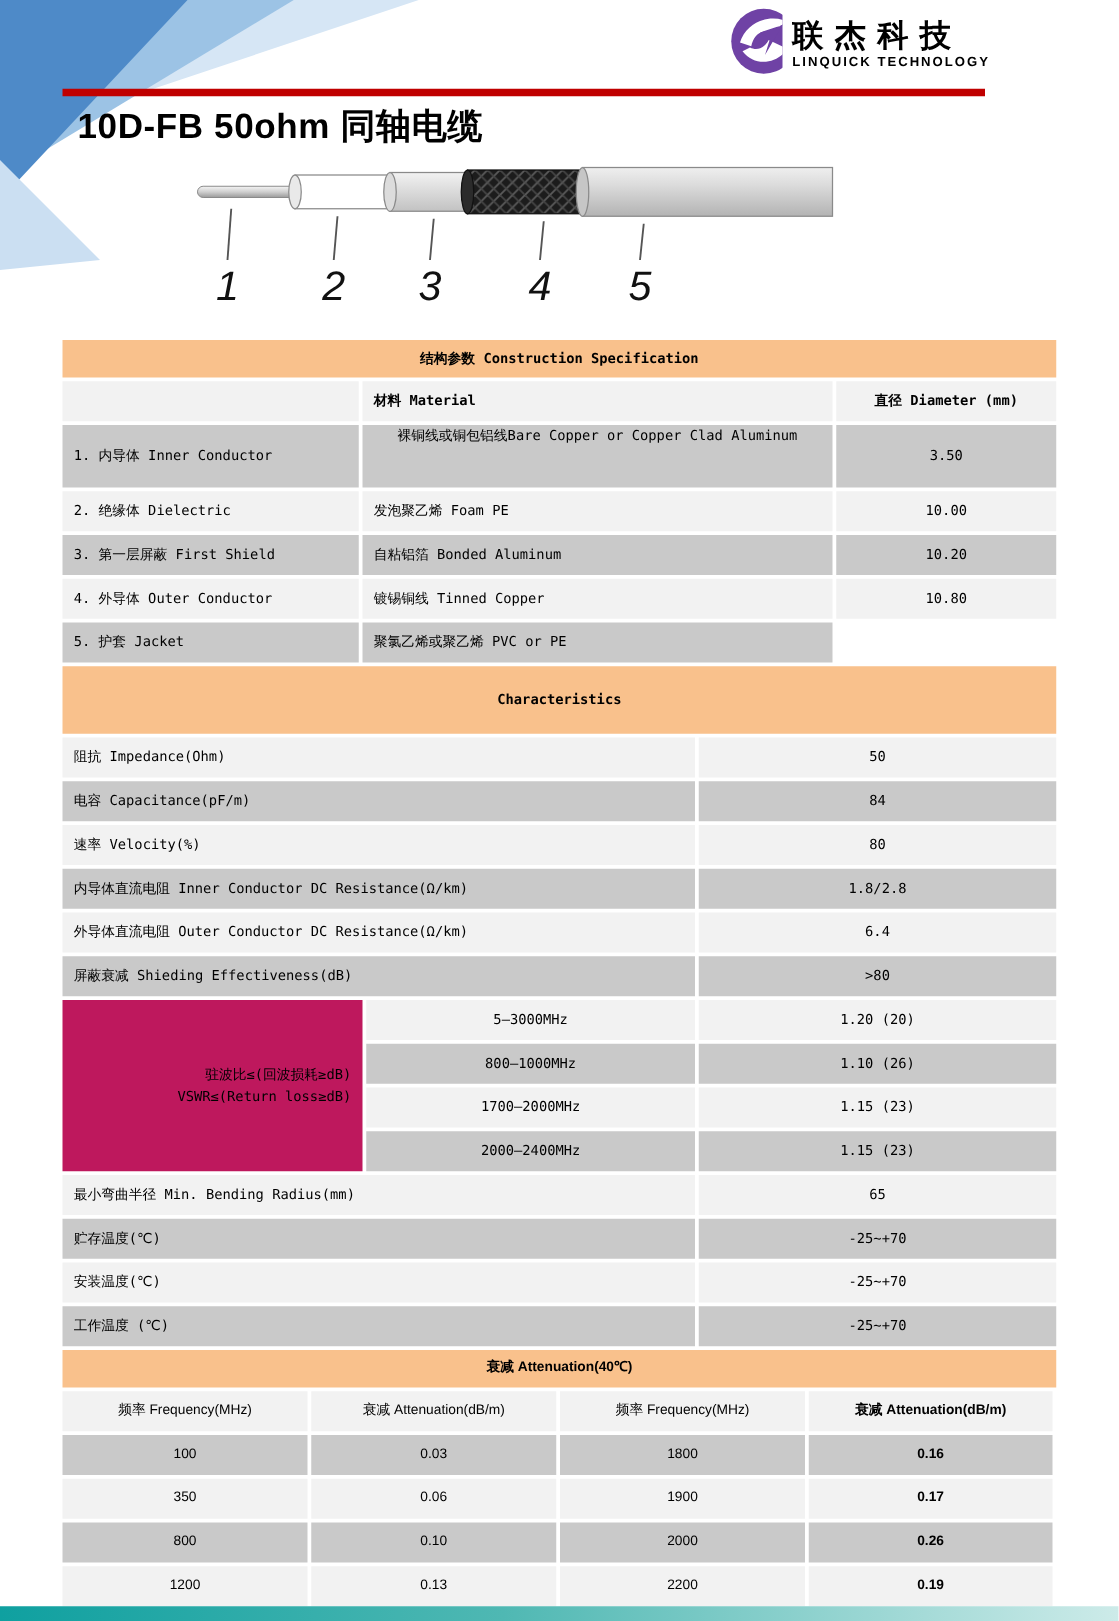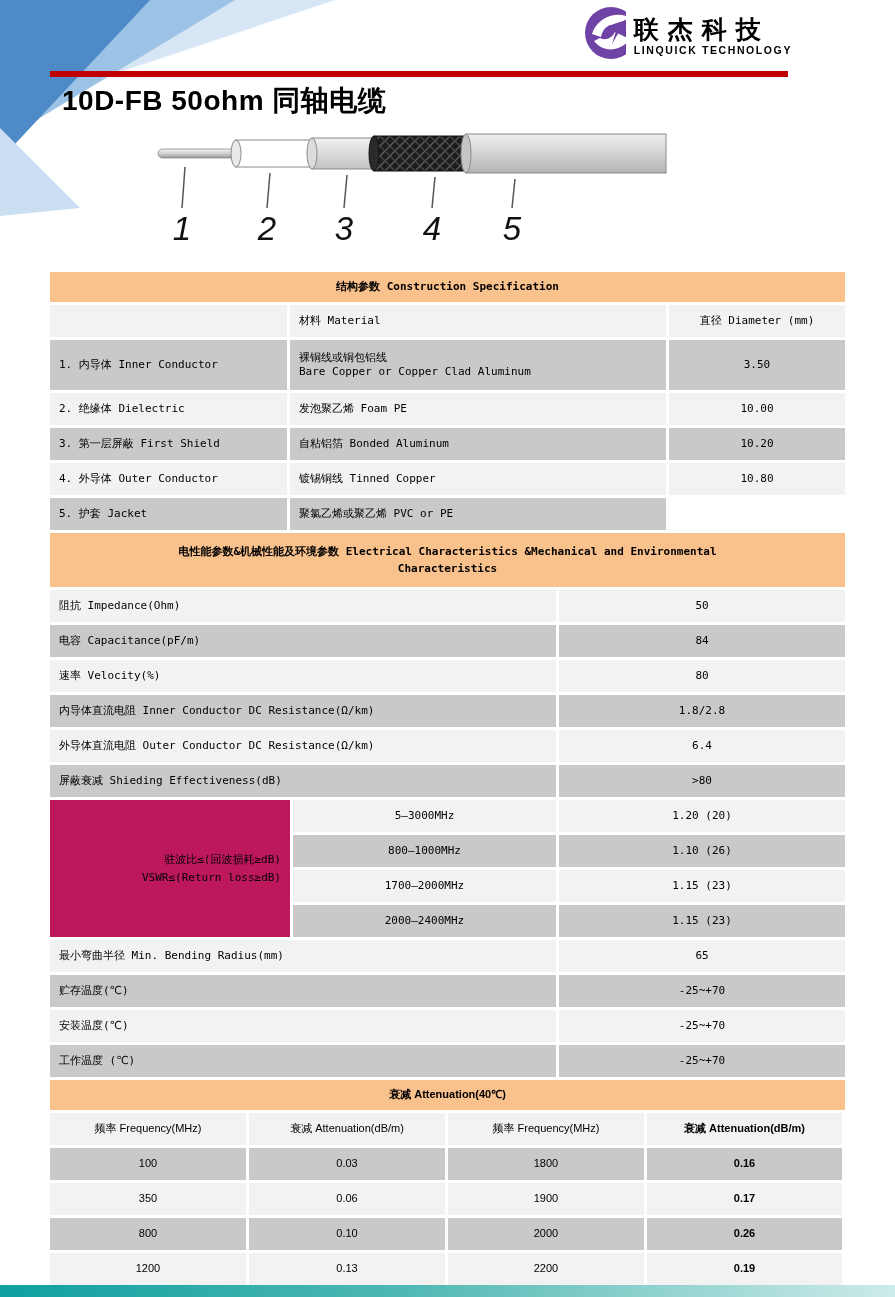--- a/index.html
+++ b/index.html
@@ -18,22 +18,22 @@
             align-items:center;text-align:center;min-height:30px;line-height:1.55;}
   .grid{display:grid;gap:3px;}
   .g-con{grid-template-columns:237px 376px 176px;}
   .g-el{grid-template-columns:506px 286px;}
   .g-vswr{grid-template-columns:240px 263px 286px;}
   .g-att{grid-template-columns:196px 196px 196px 195px;}
   .cell{display:flex;align-items:center;padding:2px 9px;min-height:28px;line-height:1.25;}
   .center{justify-content:center;text-align:center;padding:2px 4px;}
   .g1{background:#C9C9C9;}
   .g2{background:#F2F2F2;}
-  .hd{font-weight:normal;text-align:right;}
-  .two-line{flex-direction:column;align-items:flex-start;justify-content:center;}
+  .hd{font-weight:bold;text-align:right;}
+  .two-line{flex-direction:row;align-items:flex-start;justify-content:center;}
   .vswr-label{background:#be185d;flex-direction:column;align-items:flex-end;justify-content:center;line-height:1.6;}
   .att{font-family:"Liberation Sans",sans-serif;}
   .bold{font-weight:bold;}
   .footerbar{position:absolute;left:0;bottom:0;width:895px;height:12px;
              background:linear-gradient(90deg,#0FA0A0 0%,#4FB8B3 45%,#CDEBE9 100%);}
 </style>
 </head>
 <body>
 
 <div class="page">
@@ -165,21 +165,20 @@
       <div class="cell g2">镀锡铜线 Tinned Copper</div>
       <div class="cell g2 center">10.80</div>
     </div>
 
     <div class="grid g-con">
       <div class="cell g1">5. 护套 Jacket</div>
       <div class="cell g1">聚氯乙烯或聚乙烯 PVC or PE</div>
     </div>
 
     <div class="sec-head" style="min-height:54px;">
-      <span>电性能参数&amp;机械性能及环境参数 Electrical Characteristics &amp;Mechanical and Environmental</span>
       <span>Characteristics</span>
     </div>
 
     <div class="grid g-el">
       <div class="cell g2">阻抗 Impedance(Ohm)</div>
       <div class="cell g2 center">50</div>
     </div>
     <div class="grid g-el">
       <div class="cell g1">电容 Capacitance(pF/m)</div>
       <div class="cell g1 center">84</div>

